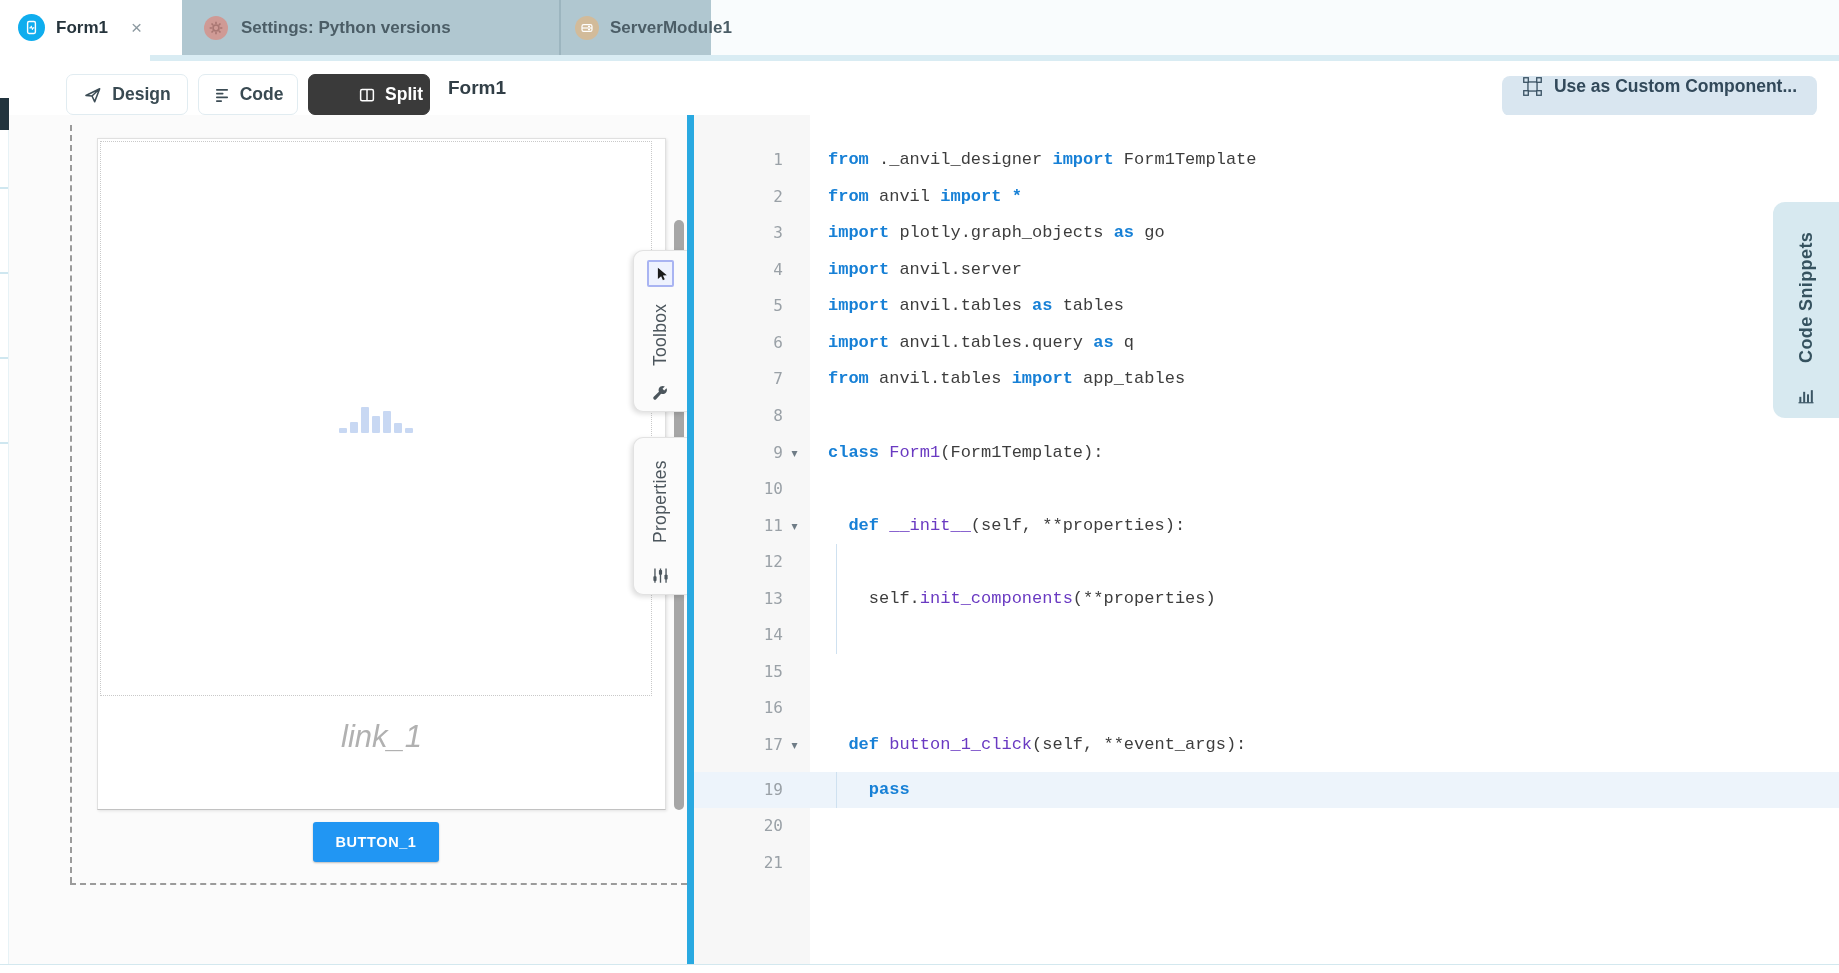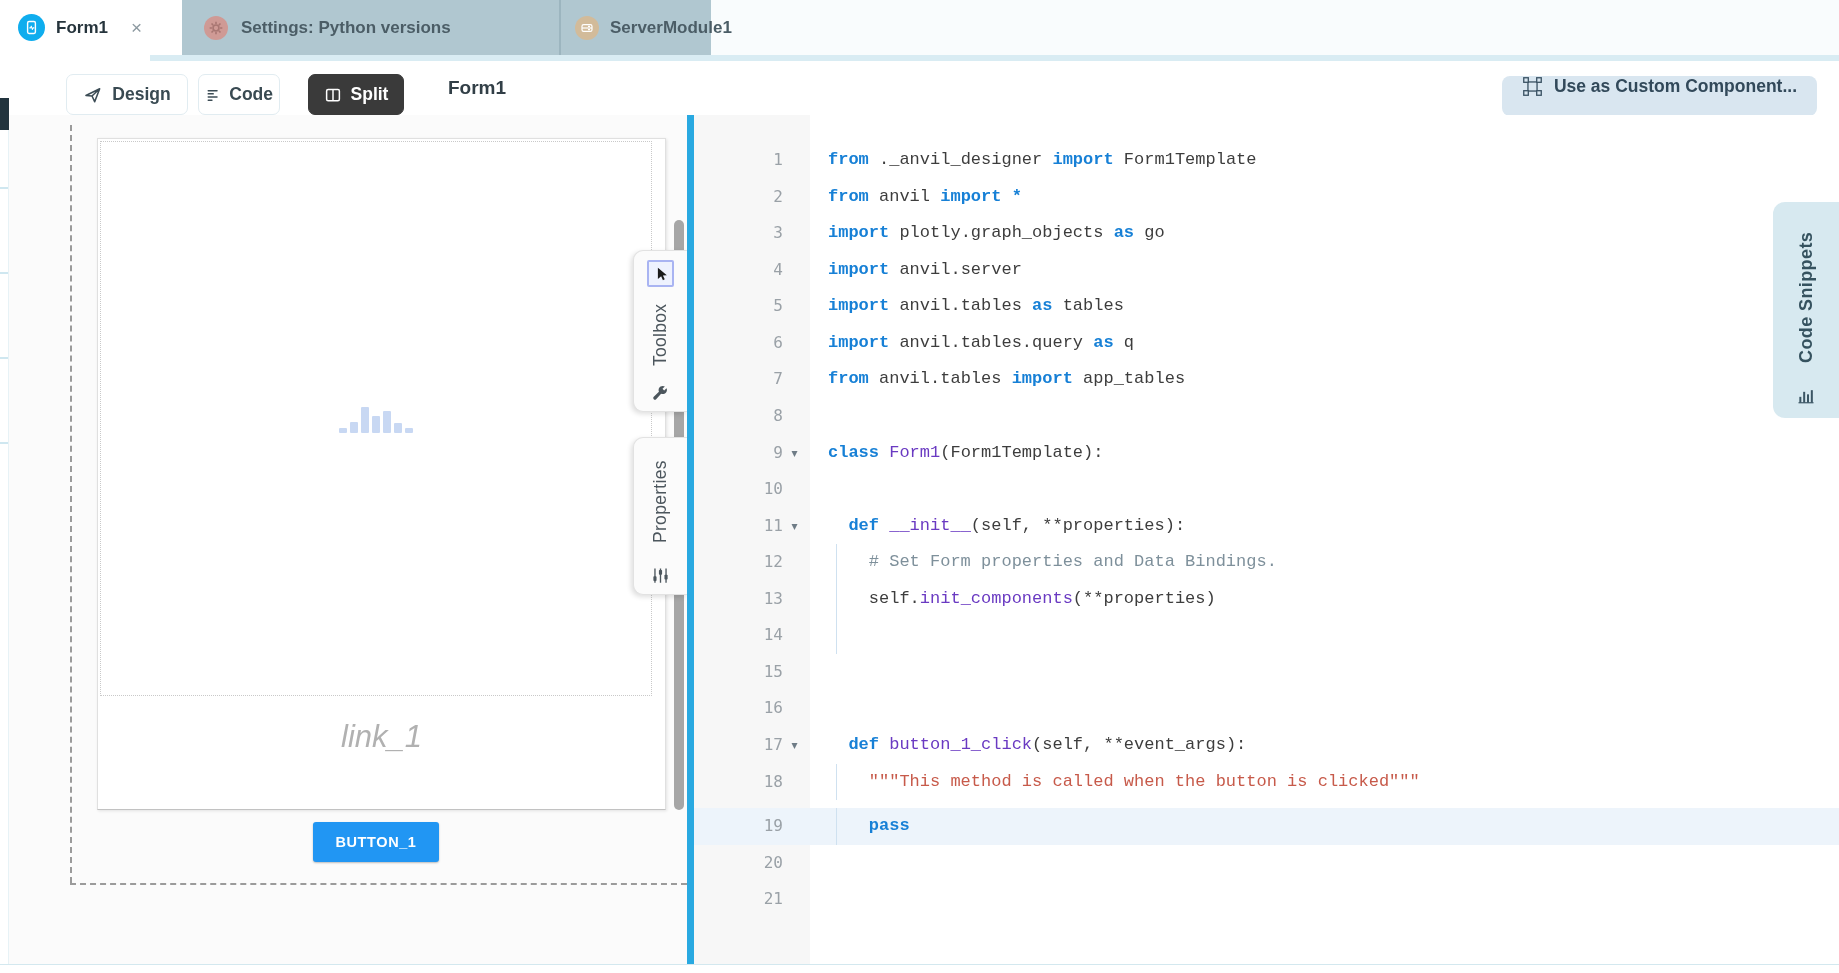--- a/index.html
+++ b/index.html
@@ -22,22 +22,22 @@
   .circ-tan{background:#d2bb9a;width:24px;height:24px;}
   .understrip{position:absolute;left:0;top:55px;width:1839px;height:6px;background:#d9ecf3;}
   .understrip .wseg{position:absolute;left:0;top:0;width:150px;height:6px;background:#ffffff;}
 
   
   .toolbar{position:absolute;left:0;top:61px;width:1839px;height:54px;background:#fff;}
   .tbtn{position:absolute;top:13px;height:41px;box-sizing:border-box;display:flex;align-items:center;justify-content:center;
         gap:9px;border:1.5px solid #e1ecf1;border-radius:7px;background:#fff;color:#39converted4a52;
         color:#394a52;font-size:17.5px;font-weight:600;cursor:pointer;margin-left:40px;}
   .tbtn-design{left:26px;width:122px;}
-  .tbtn-code{left:158px;width:82px;text-align:right;}
-  .tbtn-split{left:268px;width:96px;background:#3a3a3a;border-color:#3a3a3a;color:#fff;}
+  .tbtn-code{left:158px;width:100px;text-align:right;}
+  .tbtn-split{left:268px;width:122px;background:#3a3a3a;border-color:#3a3a3a;color:#fff;justify-content:flex-end;}
   .tb-title{position:absolute;left:448px;top:0;height:54px;display:flex;align-items:center;
             font-size:19px;font-weight:700;color:#323f47;}
   .tbtn-custom{position:absolute;right:22px;top:15px;height:40px;padding:0 20px;display:flex;align-items:flex-start;gap:11px;
                background:#d9e6f0;border:none;border-radius:8px;color:#32495a;font-size:17.5px;font-weight:600;cursor:pointer;}
   .darknotch{position:absolute;left:0;top:98px;width:9px;height:32px;background:#22343e;z-index:6;}
 
   
   .content{position:absolute;left:0;top:115px;width:1839px;bottom:0;}
   .leftcol{position:absolute;left:0;top:0;width:9px;bottom:8px;background:#fff;border-right:1px solid #e7f2f6;box-sizing:border-box;}
   .leftcol .lc-line{position:absolute;left:0;width:8px;height:2px;background:#cfe7f0;}
@@ -317,21 +317,21 @@
               <span class="num">11</span>
               <span class="fold">▾</span>
             </div>
             <div class="c"><span class="tk-p">  </span><span class="tk-k">def</span><span class="tk-p"> </span><span class="tk-d">__init__</span><span class="tk-p">(self, **properties):</span></div>
           </div>
           <div class="cl">
             <div class="g">
               <span class="num">12</span>
               <span class="fold"></span>
             </div>
-            <div class="c"><span class="guide"></span><span class="tk-c">    # Set Form properties and Data Bindings.</span></div>
+            <div class="c"><span class="guide"></span></div>
           </div>
           <div class="cl">
             <div class="g">
               <span class="num">13</span>
               <span class="fold"></span>
             </div>
             <div class="c"><span class="guide"></span><span class="tk-p">    self.</span><span class="tk-d">init_components</span><span class="tk-p">(**properties)</span></div>
           </div>
           <div class="cl">
             <div class="g">
@@ -352,27 +352,20 @@
               <span class="fold"></span>
             </div>
             <div class="c"></div>
           </div>
           <div class="cl">
             <div class="g">
               <span class="num">17</span>
               <span class="fold">▾</span>
             </div>
             <div class="c"><span class="tk-p">  </span><span class="tk-k">def</span><span class="tk-p"> </span><span class="tk-d">button_1_click</span><span class="tk-p">(self, **event_args):</span></div>
-          </div>
-          <div class="cl">
-            <div class="g">
-              <span class="num">18</span>
-              <span class="fold"></span>
-            </div>
-            <div class="c"><span class="guide"></span><span class="tk-s">    """This method is called when the button is clicked"""</span></div>
           </div>
           <div class="cl active">
             <div class="g">
               <span class="num">19</span>
               <span class="fold"></span>
             </div>
             <div class="c"><span class="guide"></span><span class="tk-p">    </span><span class="tk-k">pass</span></div>
           </div>
           <div class="cl">
             <div class="g">

